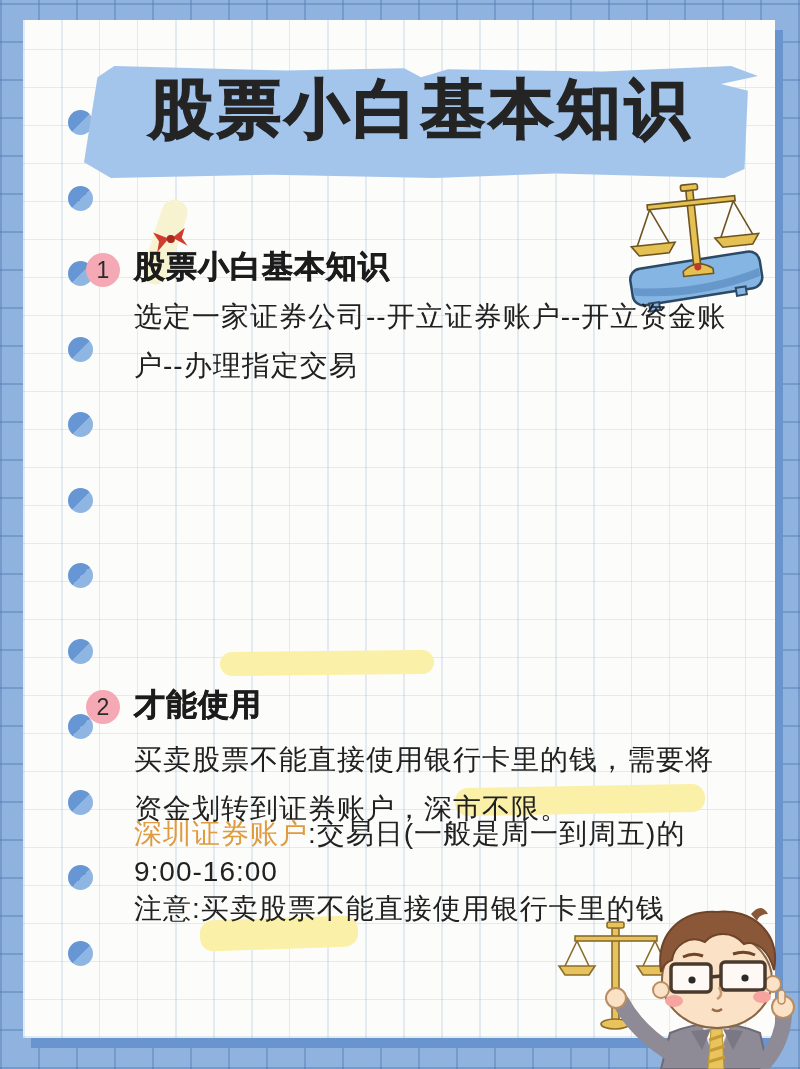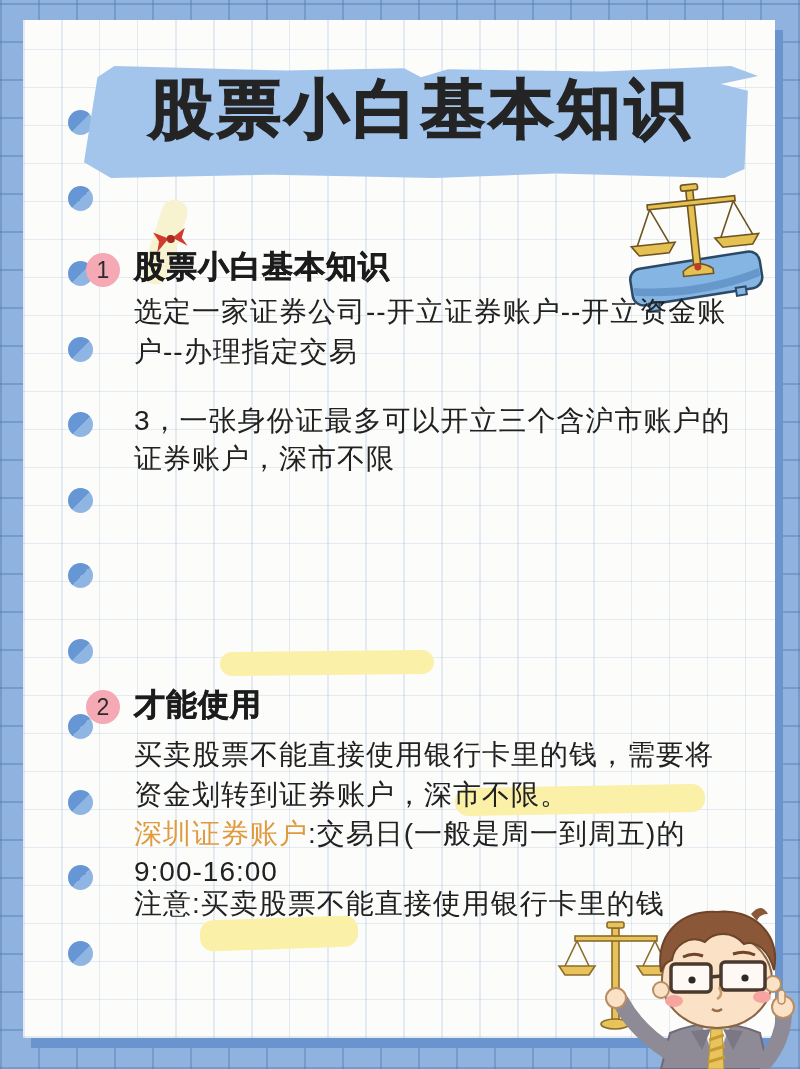--- a/index.html
+++ b/index.html
@@ -36,21 +36,21 @@
     -webkit-text-stroke:1.5px #242424;white-space:nowrap;
   }
   
   .badge{
     width:34px;height:34px;border-radius:50%;background:#f4a9b5;
     display:flex;align-items:center;justify-content:center;
     font-size:23px;color:#2b2b2b;font-weight:500;
   }
   .heading{font-size:31px;font-weight:900;color:#1c1c1c;letter-spacing:1px;white-space:nowrap;-webkit-text-stroke:.6px #1c1c1c;}
   
-  .txt{font-size:28px;color:#212121;letter-spacing:1px;line-height:40px;text-align:left;}
+  .txt{font-size:28px;color:#212121;letter-spacing:1px;line-height:49px;text-align:left;}
   .txt p{margin:0;}
   .notes{line-height:38px;}
   .orange{color:#de9b3f;}
   
   .hl{background:#faf0a8;border-radius:13px;}
   .stroke-hl{
     left:152px;top:198px;width:26px;height:88px;background:#f7f2cf;
     border-radius:13px;transform:rotate(18deg);
   }
   .z1{z-index:1;} .z2{z-index:2;}
@@ -110,21 +110,20 @@
 <div class="abs hl" style="left:200px;top:918px;width:158px;height:31px;transform:rotate(-2deg)"></div>
 
 <div class="abs badge z2" style="left:86px;top:253px">
   <span>1</span>
 </div>
 <div class="abs heading z2" style="left:134px;top:246px">股票小白基本知识</div>
 
 <div class="abs txt z2" style="left:134px;top:292px;width:616px">选定一家证券公司--开立证券账户--开立资金账户--办理指定交易</div>
 
 <div class="abs txt notes z2" style="left:134px;top:402px;width:616px">
-  <p>3，一张身份证最多可以开立三个含沪市账户的证券账户，深市不限</p>
 </div>
 
 <div class="abs badge z2" style="left:86px;top:690px">
   <span>2</span>
 </div>
 <div class="abs heading z2" style="left:134px;top:684px">才能使用</div>
 
 <div class="abs txt z2" style="left:134px;top:735px;width:600px">买卖股票不能直接使用银行卡里的钱，需要将资金划转到证券账户，深市不限。</div>
 
 <div class="abs txt notes z2" style="left:134px;top:815px;width:600px">

